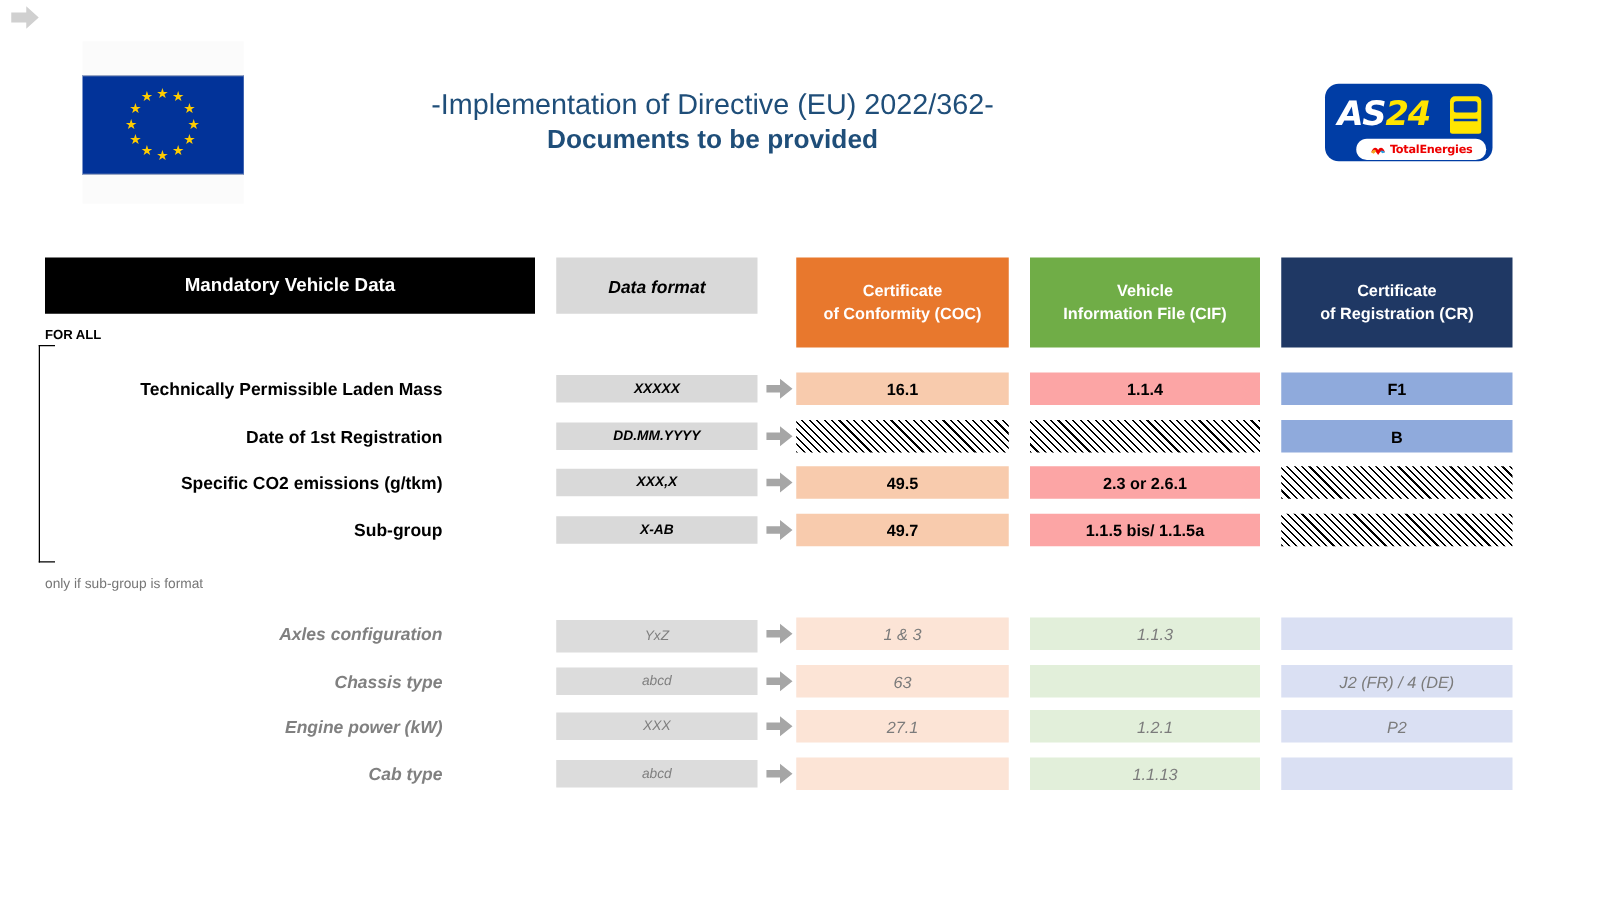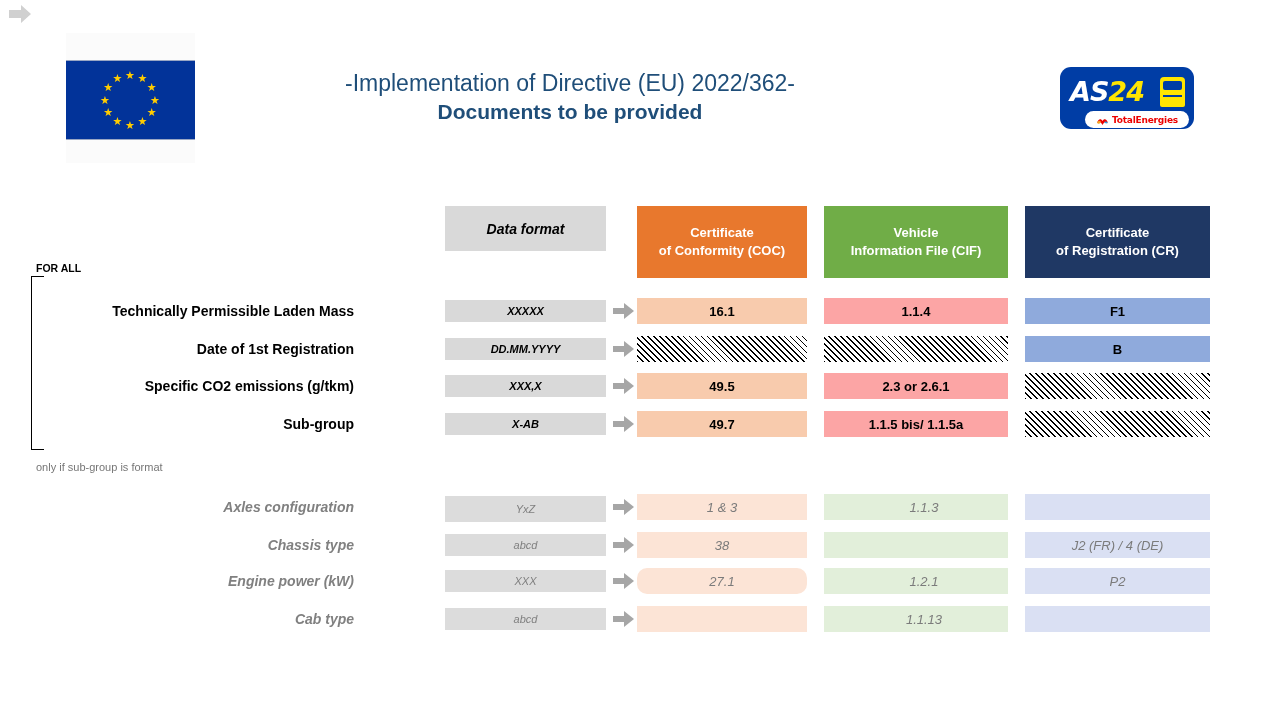--- a/index.html
+++ b/index.html
@@ -199,20 +199,21 @@
             <path d="M1 6 C2 2, 5 1, 6.5 4 C8 1, 11 2, 12 6 C10 4, 8 5, 6.5 8 C5 5, 3 4, 1 6 Z" fill="#ed0000"></path>
             <path d="M1 6 C2 3.5, 4 3, 5 5 L3 7 Z" fill="#f5a623"></path>
             <path d="M8 5 C9.5 4, 11 4.5, 12 6 L10 6.5 Z" fill="#2b9fe0"></path>
           </svg>
         </span>
         <span class="te-label">TotalEnergies</span>
       </div>
     </div>
   </div>
 
+  <div class="cell hdr-black col-label">Mandatory Vehicle Data</div>
 
   <div class="cell hdr-format col-format">Data format</div>
 
   <div class="cell hdr-doc col-coc" id="hdr-coc" style="background: rgb(232, 120, 45);">
     <span>Certificate</span>
     <span>of Conformity (COC)</span>
   </div>
 
   <div class="cell hdr-doc col-cif" id="hdr-cif" style="background: rgb(112, 173, 71);">
     <span>Vehicle</span>
@@ -282,31 +283,31 @@
         <div class="cell row-val val-coc" style="left: 637px; width: 170px; top: 494px; height: 26px;">1 &amp; 3</div>
         <div class="cell row-val val-cif" style="left: 824px; width: 184px; top: 494px; height: 26px;">1.1.3</div>
         <div class="cell row-val val-cr" style="left: 1025px; width: 185px; top: 494px; height: 26px;"></div>
         <div class="cell row-label" style="left: 36px; width: 392px; top: 532px; height: 26px;">Chassis type</div>
         <div class="cell row-format" style="left: 445px; width: 161px; top: 534px; height: 22px;">abcd</div>
         <div class="cell arrow-icon" style="left: 612px; width: 24px; top: 532px;">
           <svg width="22" height="18" viewBox="0 0 22 18">
             <path d="M0 6 H11 V1 L21 9 L11 17 V12 H0 Z" fill="#a6a6a6"></path>
           </svg>
         </div>
-        <div class="cell row-val val-coc" style="left: 637px; width: 170px; top: 532px; height: 26px;">38</div>
+        <div class="cell row-val val-coc" style="left: 637px; width: 170px; top: 532px; height: 26px;">63</div>
         <div class="cell row-val val-cif hatch" style="left: 824px; width: 184px; top: 532px; height: 26px;"></div>
         <div class="cell row-val val-cr" style="left: 1025px; width: 185px; top: 532px; height: 26px;">J2 (FR) / 4 (DE)</div>
         <div class="cell row-label" style="left: 36px; width: 392px; top: 568px; height: 26px;">Engine power (kW)</div>
         <div class="cell row-format" style="left: 445px; width: 161px; top: 570px; height: 22px;">XXX</div>
         <div class="cell arrow-icon" style="left: 612px; width: 24px; top: 568px;">
           <svg width="22" height="18" viewBox="0 0 22 18">
             <path d="M0 6 H11 V1 L21 9 L11 17 V12 H0 Z" fill="#a6a6a6"></path>
           </svg>
         </div>
-        <div class="cell row-val val-coc" style="left: 637px; width: 170px; top: 568px; height: 26px; border-radius: 10px;">27.1</div>
+        <div class="cell row-val val-coc" style="left: 637px; width: 170px; top: 568px; height: 26px;">27.1</div>
         <div class="cell row-val val-cif" style="left: 824px; width: 184px; top: 568px; height: 26px;">1.2.1</div>
         <div class="cell row-val val-cr" style="left: 1025px; width: 185px; top: 568px; height: 26px;">P2</div>
         <div class="cell row-label" style="left: 36px; width: 392px; top: 606px; height: 26px;">Cab type</div>
         <div class="cell row-format" style="left: 445px; width: 161px; top: 608px; height: 22px;">abcd</div>
         <div class="cell arrow-icon" style="left: 612px; width: 24px; top: 606px;">
           <svg width="22" height="18" viewBox="0 0 22 18">
             <path d="M0 6 H11 V1 L21 9 L11 17 V12 H0 Z" fill="#a6a6a6"></path>
           </svg>
         </div>
         <div class="cell row-val val-coc hatch" style="left: 637px; width: 170px; top: 606px; height: 26px;"></div>

